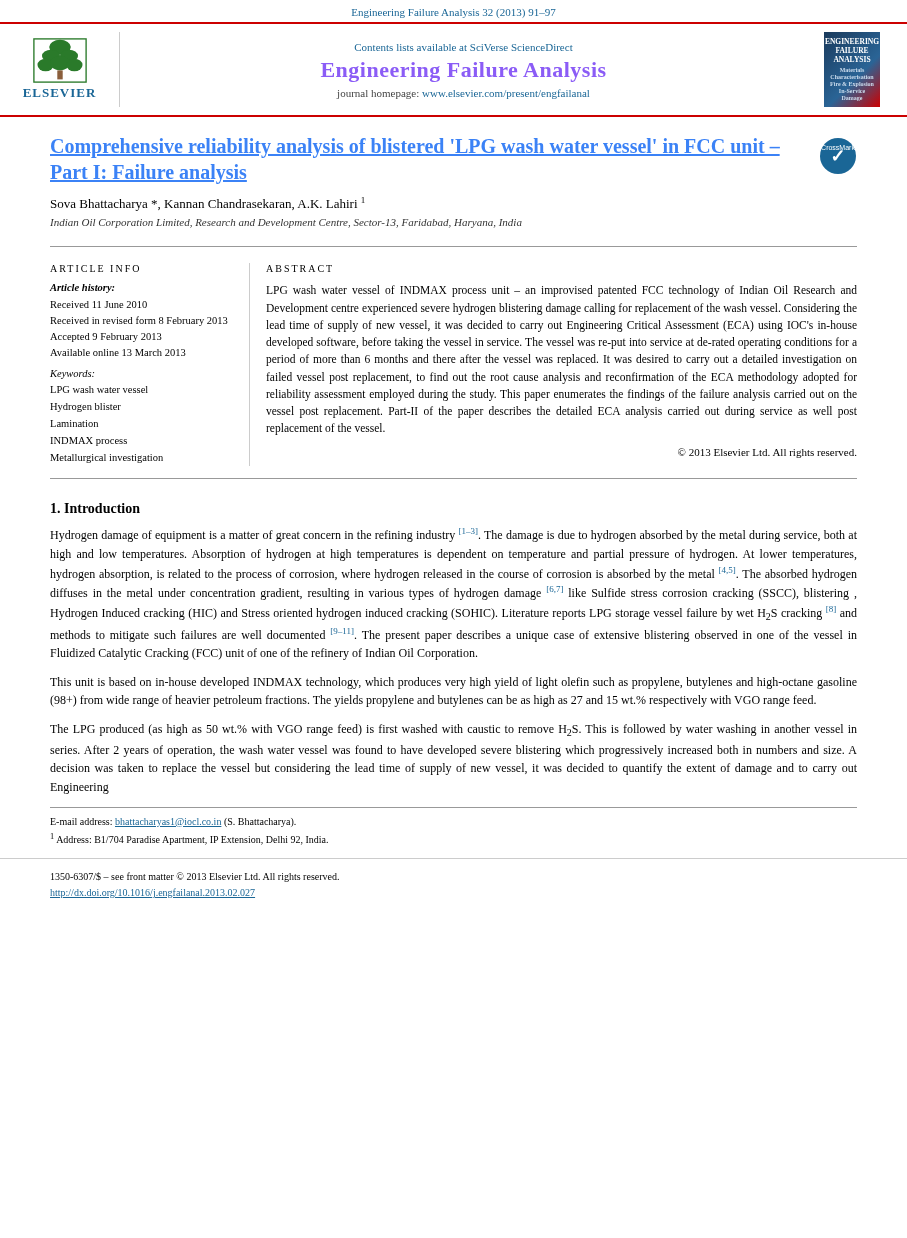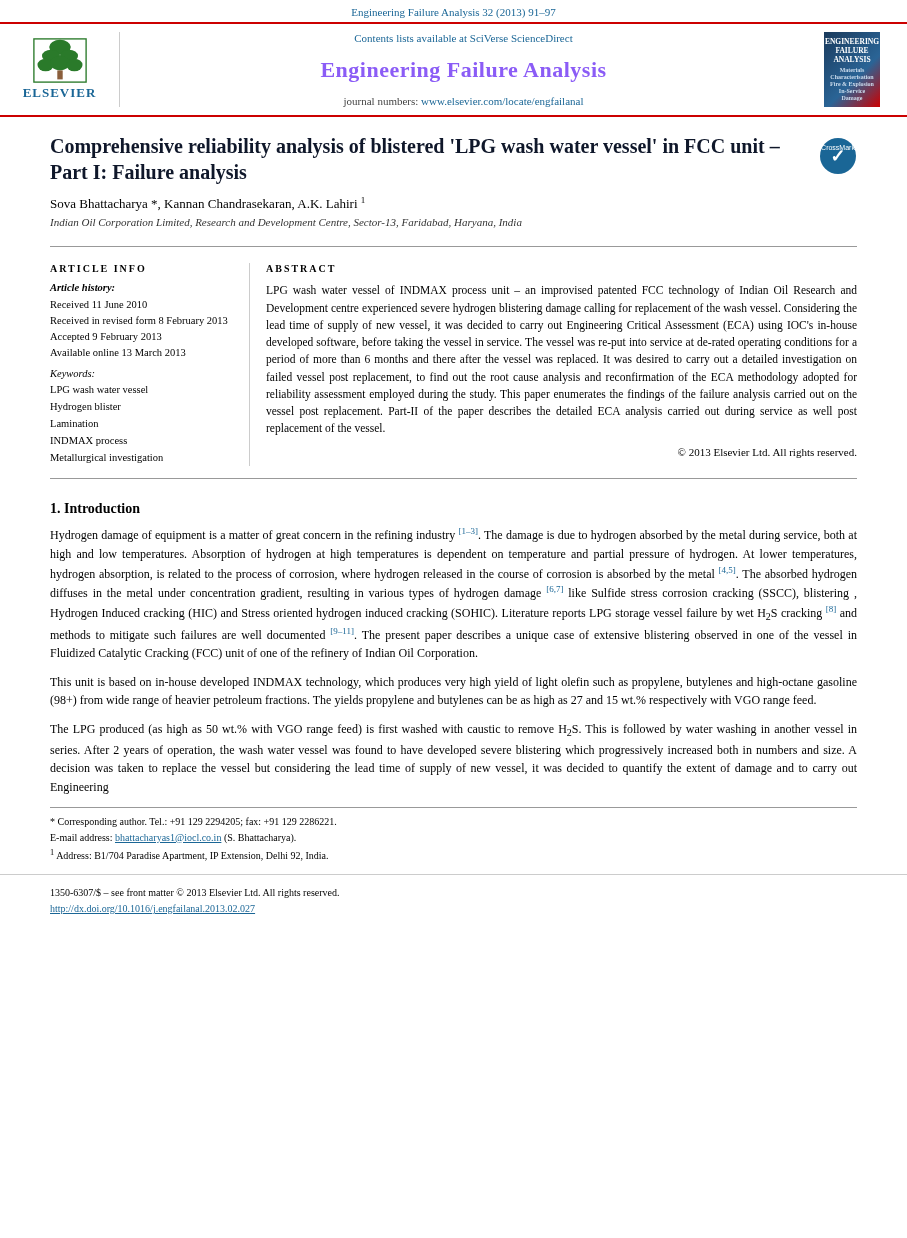--- a/index.html
+++ b/index.html
@@ -48,21 +48,21 @@
       font-weight: bold;
       color: #1a6696;
       letter-spacing: 1px;
       margin-top: 2px;
     }
     .journal-header-center {
       flex: 1;
       display: flex;
       flex-direction: column;
       align-items: center;
-      justify-content: space-between;
+      justify-content: center;
       gap: 4px;
     }
     .contents-line {
       font-size: 11px;
       color: #444;
     }
     .contents-line span {
       color: #1a6696;
     }
     .journal-title {
@@ -112,23 +112,24 @@
 
     .paper-title-block {
       padding: 16px 50px 10px 50px;
       display: flex;
       align-items: flex-start;
       gap: 12px;
     }
     .paper-title {
       font-size: 20px;
       font-weight: bold;
-      color: #0f172a;
+      color: #3b82f6;
       line-height: 1.3;
       flex: 1;
+      text-decoration: underline;
     }
     .crossmark-icon {
       width: 38px;
       height: 38px;
       margin-top: 4px;
       flex-shrink: 0;
     }
     .authors-line {
       font-size: 13px;
       color: #000;
@@ -161,21 +162,21 @@
       padding-right: 16px;
       border-right: 1px solid #ccc;
     }
     .col-right {
       flex: 1;
       padding-left: 16px;
     }
 
     .section-heading {
       font-size: 10px;
-      font-weight: bold;
+      font-weight: normal;
       letter-spacing: 2px;
       text-transform: uppercase;
       color: #000;
       margin-bottom: 8px;
     }
 
     .article-info-label {
       font-size: 10.5px;
       font-style: italic;
       font-weight: bold;
@@ -297,22 +298,22 @@
     </div>
   </div>
 
   <div class="journal-header-center">
     <div class="contents-line">
       <span>Contents lists available at</span>
       <span style="color:#1a6696; cursor:pointer;"> SciVerse ScienceDirect</span>
     </div>
     <div class="journal-title">Engineering Failure Analysis</div>
     <div class="journal-homepage">
-      <span>journal numbers:</span>
-      <span style="color:#1a6696;"> www.elsevier.com/locate/engfailanal</span>
+      <span>journal homepage:</span>
+      <span style="color:#1a6696;"> www.elsevier.com/present/engfailanal</span>
     </div>
   </div>
 
   <div class="journal-header-right">
     <div class="journal-cover-box">
       <div class="cover-title">ENGINEERING<br>FAILURE<br>ANALYSIS</div>
       <div class="cover-subtitle">Materials<br>Characterisation<br>Fire &amp; Explosion<br>In-Service Damage</div>
     </div>
   </div>
 </div>
@@ -380,21 +381,20 @@
   <div class="body-para">
     This unit is based on in-house developed INDMAX technology, which produces very high yield of light olefin such as propylene, butylenes and high-octane gasoline (98+) from wide range of heavier petroleum fractions. The yields propylene and butylenes can be as high as 27 and 15 wt.% respectively with VGO range feed.
   </div>
 
   <div class="body-para">
     The LPG produced (as high as 50 wt.% with VGO range feed) is first washed with caustic to remove H<sub>2</sub>S. This is followed by water washing in another vessel in series. After 2 <span>years</span> of operation, the wash water vessel was found to have developed severe blistering which progressively increased both in numbers and size. A decision was taken to replace the vessel but considering the lead time of supply of new vessel, it was decided to quantify the extent of damage and to carry out Engineering
   </div>
 </div>
 
 <div class="footnote-section">
-  <div class="footnote-line">* Corresponding author. Tel.: +91 129 2294205; fax: +91 129 2286221.</div>
   <div class="footnote-line">
     <span>E-mail address:</span>
     <span class="footnote-email"> bhattacharyas1@iocl.co.in</span>
     <span> (S. Bhattacharya).</span>
   </div>
   <div class="footnote-line">
     <sup>1</sup>
     <span> Address: B1/704 Paradise Apartment, IP Extension, Delhi 92, India.</span>
   </div>
 </div>

